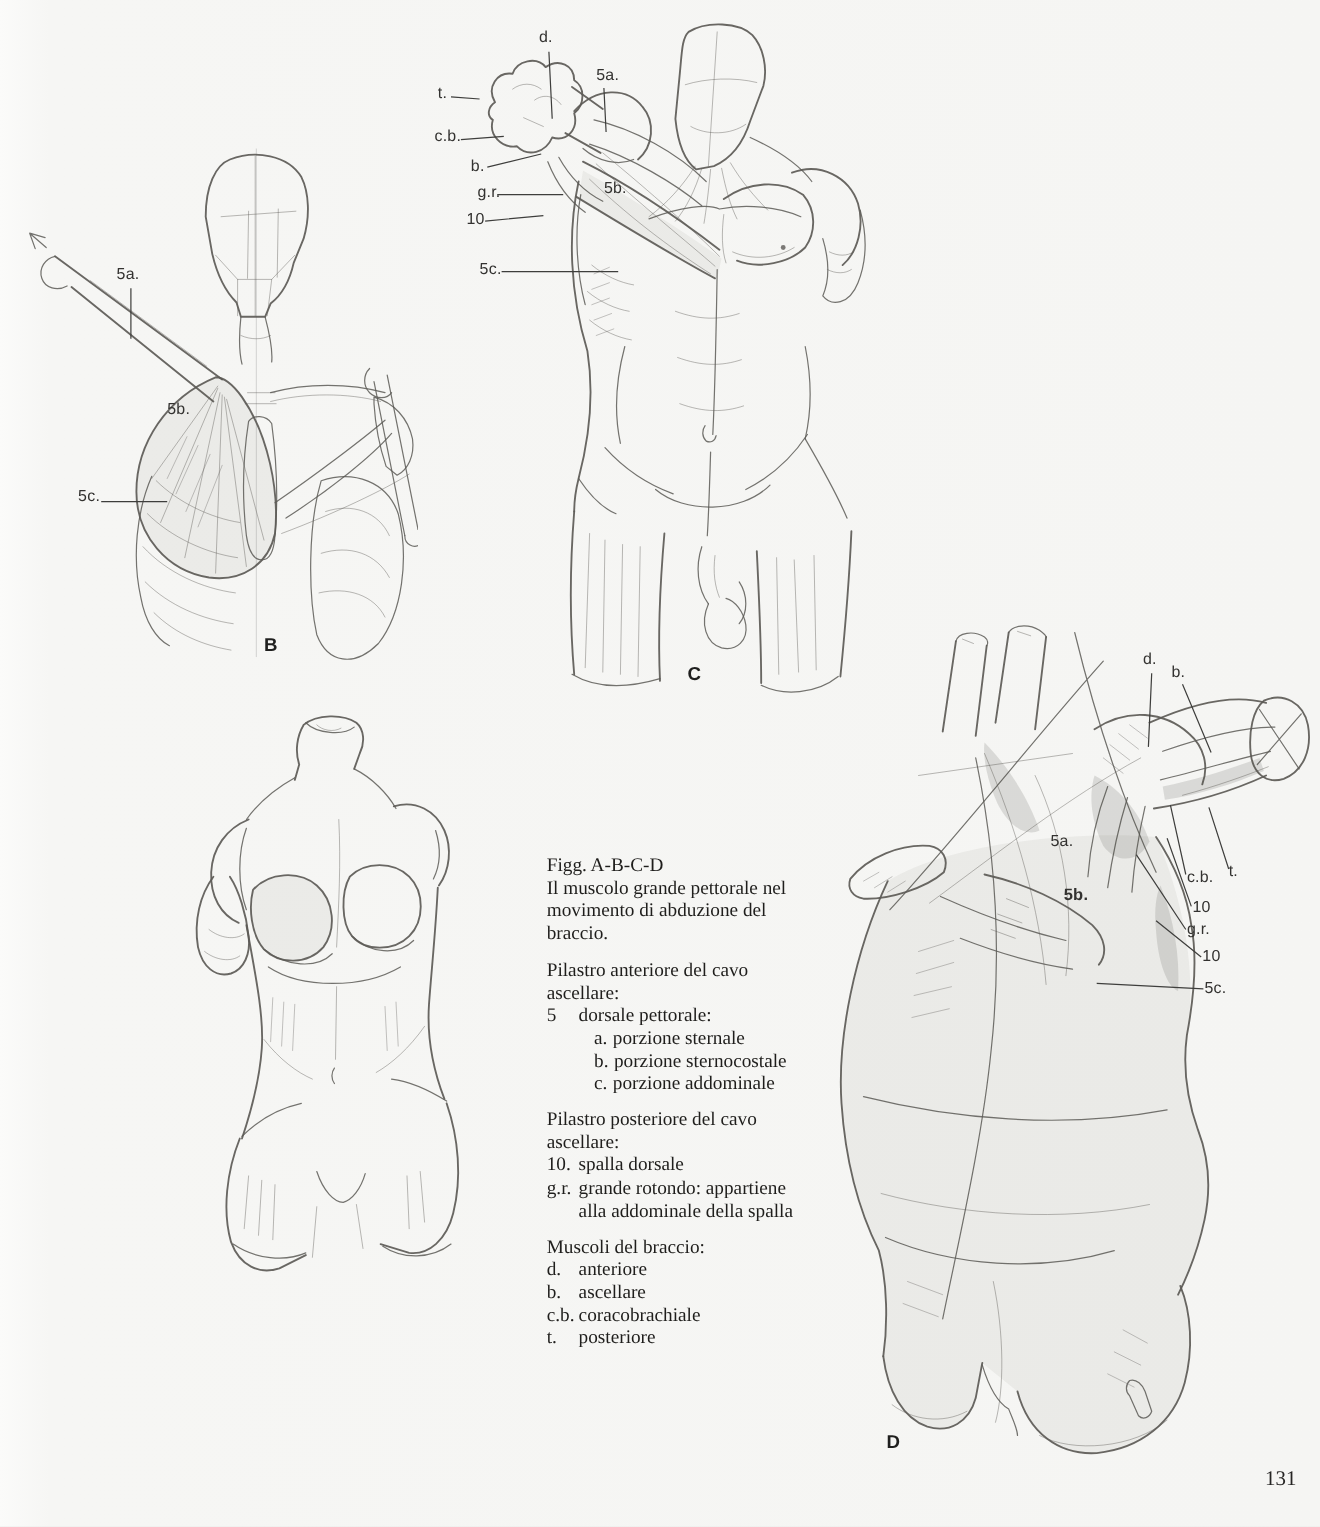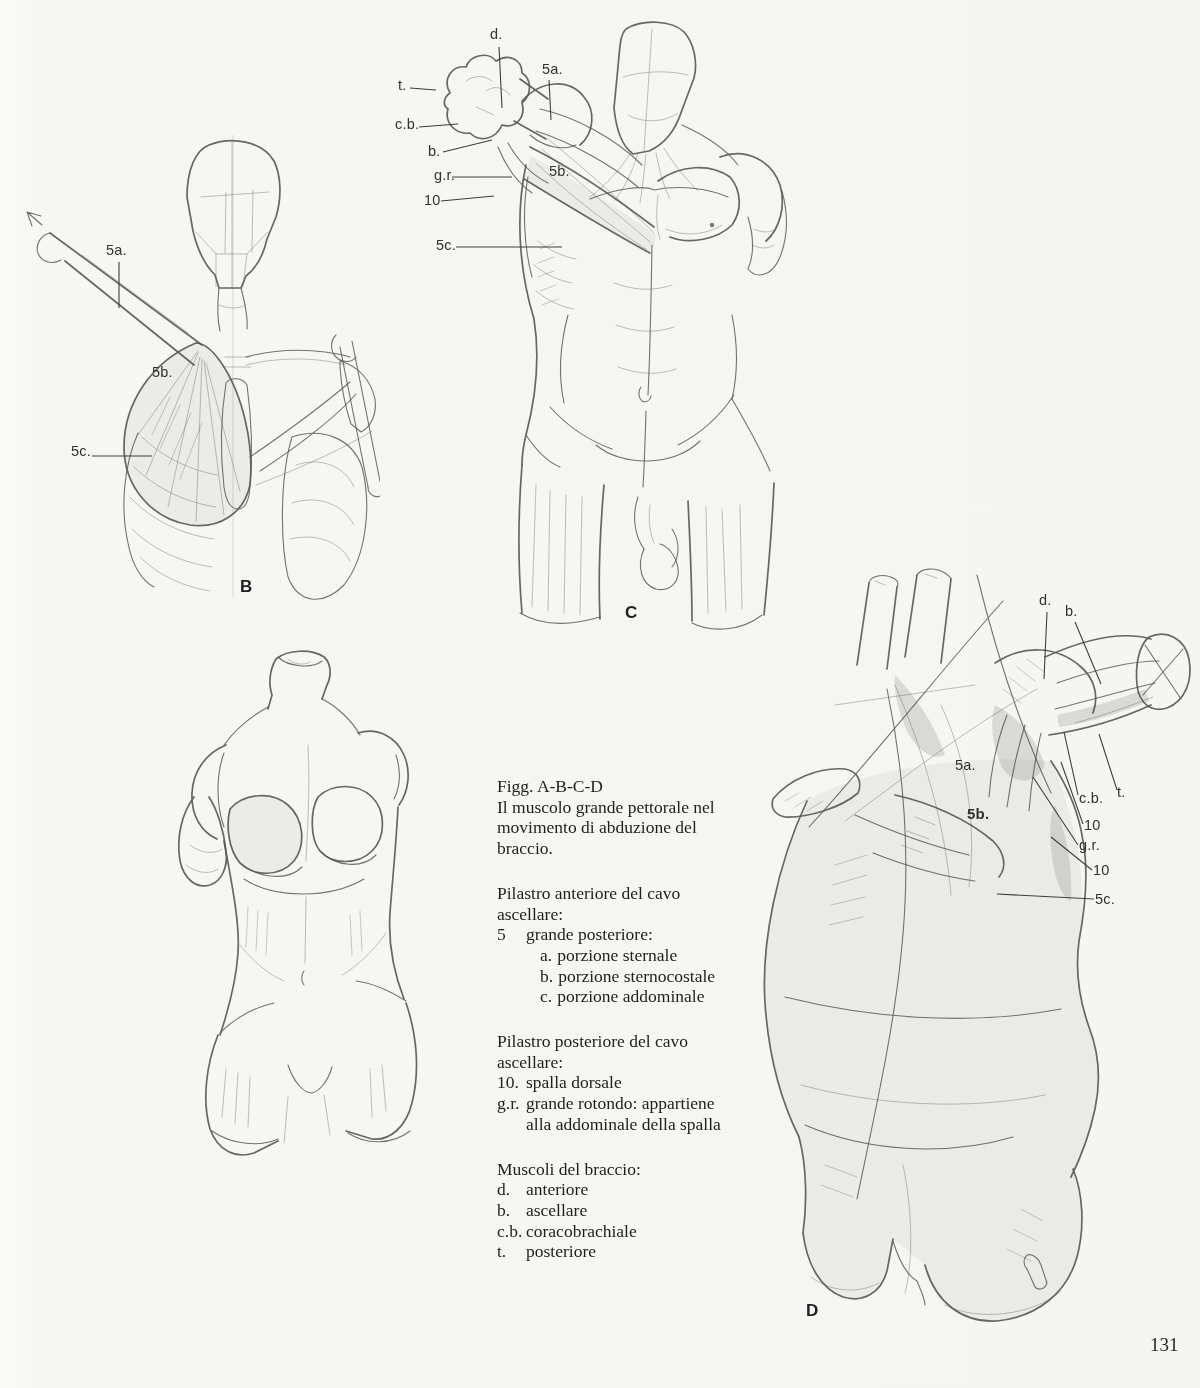--- a/index.html
+++ b/index.html
@@ -15,21 +15,21 @@
   .hatch{stroke-width:.8;opacity:.4}
   .shade{fill:rgba(100,98,92,.07);stroke:none}
   .shade2{fill:rgba(75,73,68,.16);stroke:none}
   .skf{fill:#5c5a56;stroke:none;opacity:.8}
   .ld{stroke:#3e3e3c;stroke-width:1.1}
   .lbl{position:absolute;font:400 14.5px/1 "Liberation Sans",sans-serif;color:#333230;letter-spacing:.2px}
   .lbl.bold{font-weight:700;font-size:15px}
   .letter{position:absolute;font:700 17px/1 "Liberation Sans",sans-serif;color:#1f1f1e}
   .cap{position:absolute;left:497px;top:776px;width:244px;
        font-family:Liberation Serif, serif;font-size:17.5px;line-height:20.7px;color:#1f1e1c}
-  .cap .sec{margin-top:24px}
+  .cap .sec{margin-top:12px}
   .cap-row{display:flex}
   .k{flex:0 0 29px}
   .sub{margin-left:43px}
   .k2{margin-right:5px}
   .pageno{position:absolute;left:1150px;top:1334px;font:400 19px "Liberation Serif",serif;color:#262524}
 </style>
 </head>
 <body>
 
 <div class="page">
@@ -292,21 +292,21 @@
   <div class="cap">
     <div>Figg. A-B-C-D</div>
     <div>Il muscolo grande pettorale nel</div>
     <div>movimento di abduzione del</div>
     <div>braccio.</div>
 
     <div class="sec">Pilastro anteriore del cavo</div>
     <div>ascellare:</div>
     <div class="cap-row">
       <span class="k">5</span>
-      <span>grande posteriore:</span>
+      <span>dorsale pettorale:</span>
     </div>
     <div class="cap-row sub">
       <span class="k2">a.</span>
       <span>porzione sternale</span>
     </div>
     <div class="cap-row sub">
       <span class="k2">b.</span>
       <span>porzione sternocostale</span>
     </div>
     <div class="cap-row sub">

